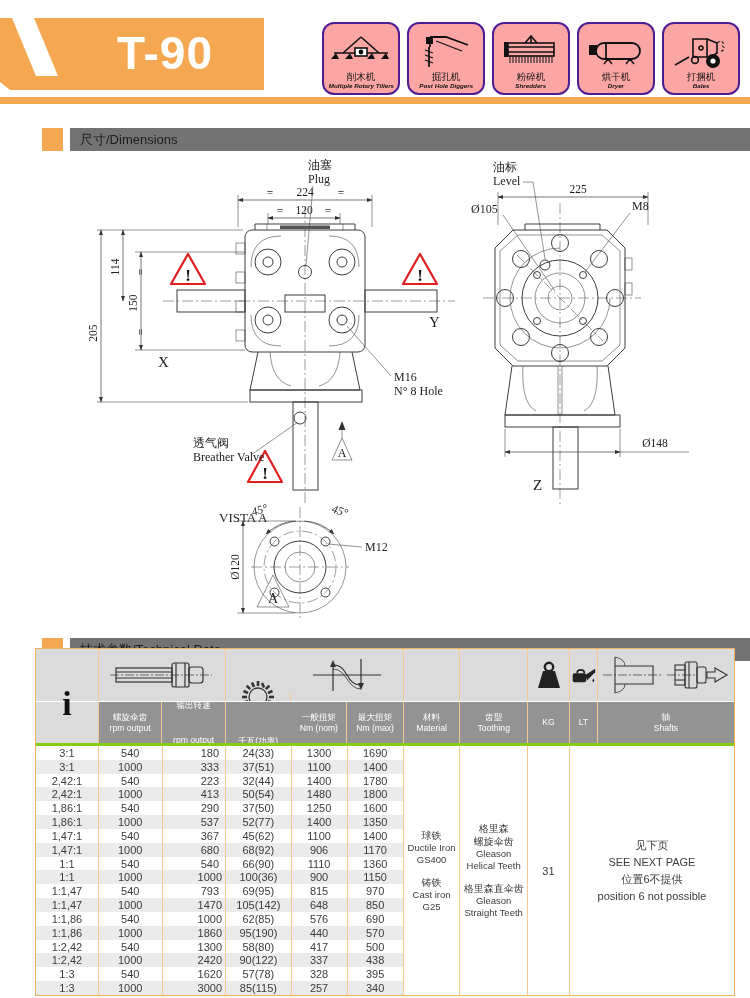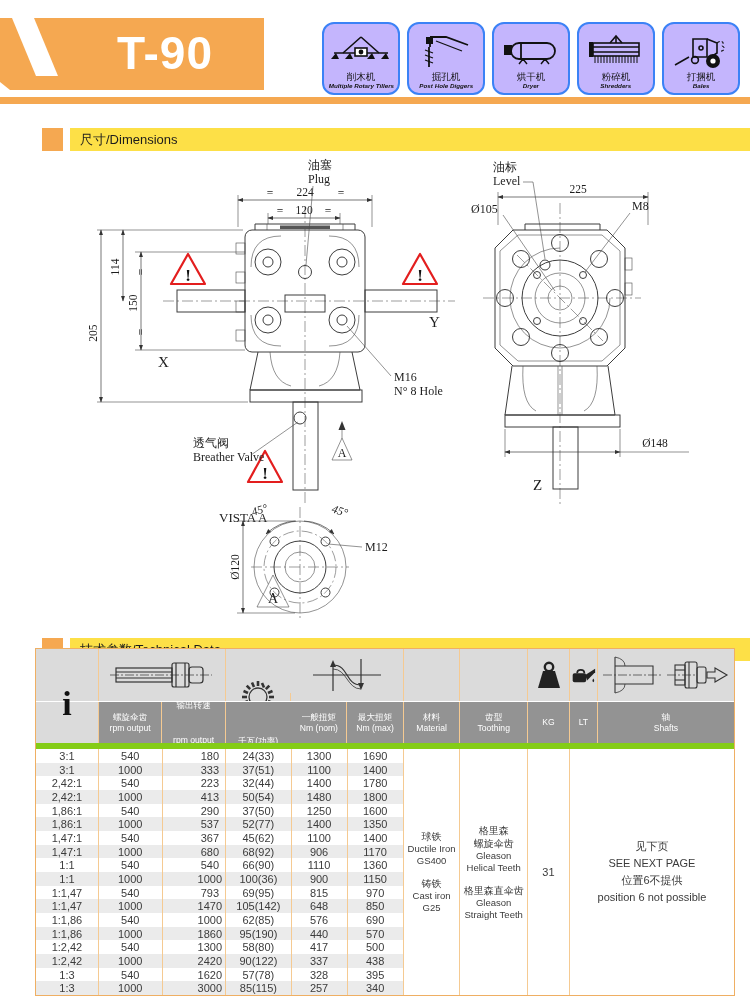--- a/index.html
+++ b/index.html
@@ -8,31 +8,31 @@
           font-family:"Liberation Sans", sans-serif; }
 
   
   .banner { position:absolute; left:0; top:18px; width:264px; height:72px; background:#F5A851; }
   .banner svg { position:absolute; left:0; top:0; }
   .model { position:absolute; left:70px; top:8px; width:190px; text-align:center;
            font-size:46px; font-weight:bold; color:#fff; letter-spacing:1px; }
   .toprule { position:absolute; left:0; top:97px; width:750px; height:7px; background:#F5A851; }
 
   .cards { position:absolute; left:322px; top:22px; width:418px; height:73px; display:flex; gap:7px; }
-  .card { width:78px; height:73px; border:2px solid #3b82f6; border-radius:12px; background:#c4b5fd;
+  .card { width:78px; height:73px; border:2px solid #4c1d95; border-radius:12px; background:#fca5a5;
           display:flex; flex-direction:column; align-items:center; justify-content:flex-end; padding-bottom:3px; }
   .card .ic { height:38px; display:flex; align-items:center; justify-content:center; }
   .card .zh { font-size:9.5px; color:#111; line-height:11px; }
   .card .en { font-size:6.8px; font-weight:bold; font-style:italic; color:#111; line-height:8px;
               text-align:center; white-space:nowrap; transform:scale(.92); }
 
   
   .sec { position:absolute; left:0; width:750px; height:23px; }
   .sec .sq { position:absolute; left:42px; top:0; width:21px; height:23px; background:#F5A851; }
-  .sec .bar { position:absolute; left:70px; top:0; width:680px; height:23px; background:#fde047;
+  .sec .bar { position:absolute; left:70px; top:0; width:680px; height:23px; background:#737373;
               display:flex; align-items:center; }
   .sec .bar span { margin-left:10px; font-size:13px; color:#1c1c1c; }
   #sec-dim { top:128px; }
   #sec-tech { top:638px; }
 
   
   #drawsvg { position:absolute; left:55px; top:155px; }
   .ln   { stroke:#3d3d3d; stroke-width:1; fill:none; }
   .lnt  { stroke:#4a4a4a; stroke-width:.6; fill:none; }
   .cl   { stroke:#5a5a5a; stroke-width:.6; fill:none; stroke-dasharray:11 3 2 3; }
@@ -42,21 +42,21 @@
   .lblzh{ font-family:"Liberation Sans", sans-serif; font-size:12px; fill:#1d1d1d; }
   .ax   { font-family:"Liberation Serif", serif; font-size:15px; fill:#1d1d1d; }
   .warn { stroke:#E31E1E; stroke-width:2.2; fill:#fff; stroke-linejoin:round; }
   .bang { font-family:"Liberation Serif", serif; font-size:17px; font-weight:bold; fill:#111; }
 
   
   .ttable { position:absolute; left:35px; top:648px; width:700px; height:348px;
             border:1px solid #EFAF63; background:#fff; display:flex; flex-direction:column; }
   .hicons { display:flex; height:52px; background:#DBDBDB; }
   .hlabels{ display:flex; height:42px; background:#939393; border-top:1px solid #fff; }
-  .tbody  { flex:1; display:flex; border-top:6px solid #84cc16; }
+  .tbody  { flex:1; display:flex; border-top:3px solid #84cc16; }
   .hc, .hl { border-right:1px solid #F5CA92; display:flex; align-items:center; justify-content:center; }
   .hc:last-child, .hl:last-child { border-right:none; }
   .icell { width:9%; background:#DBDBDB; }
   .isym { font-family:"Liberation Serif", serif; font-size:34px; font-weight:bold; color:#111;
           transform:translateY(8px); }
   .hl { flex-direction:column; color:#fff; font-size:8.6px; line-height:10.5px; text-align:center; }
   .w-io{ width:18.2%; } .w-kw{ width:9.4%;margin-top:44px; } .w-nm{ width:16.1%; } .w-mat{ width:8.1%; }
   .w-to{ width:9.7%; } .w-kg{ width:6%; } .w-lt{ width:4%; } .w-sh{ flex:1; }
   .c-in{ width:9.1%; } .c-out{ width:9.1%;gap:24px; } .c-nom{ width:8%; } .c-max{ width:8.1%; }
 
@@ -121,44 +121,44 @@
           <path d="M13 13 v20"></path>
           <path d="M9 16 l8 3 M9 21 l8 3 M9 26 l8 3" stroke-width="1.2"></path>
           <rect x="10" y="3" width="7" height="7" fill="#111" stroke="none"></rect>
         </svg>
       </div>
       <div class="zh">掘孔机</div>
       <div class="en">Post Hole Diggers</div>
     </div>
     <div class="card">
       <div class="ic">
-        <svg width="60" height="36" viewBox="0 0 60 36" stroke="#111" fill="none" stroke-width="1.8">
-          <rect x="10" y="9" width="44" height="16" rx="8"></rect>
-          <line x1="20" y1="9" x2="20" y2="25"></line>
-          <rect x="3" y="11" width="8" height="10" fill="#111" stroke="none"></rect>
-          <path d="M22 25 l-4 5 M22 25 l4 5 M44 25 l-4 5 M44 25 l4 5" stroke-width="1.4"></path>
-        </svg>
-      </div>
-      <div class="zh">烘干机</div>
-      <div class="en">Dryer</div>
-    </div>
-    <div class="card">
-      <div class="ic">
         <svg width="60" height="36" viewBox="0 0 60 36" stroke="#111" fill="none" stroke-width="1.6">
           <path d="M24 9 L30 2 L36 9"></path>
             <line x1="30" y1="2" x2="30" y2="9"></line>
           <rect x="7" y="9" width="46" height="13"></rect>
           <line x1="7" y1="13" x2="53" y2="13"></line>
             <line x1="7" y1="18" x2="53" y2="18"></line>
           <path d="M9 22 v7 M12 22 v7 M15 22 v7 M18 22 v7 M21 22 v7 M24 22 v7 M27 22 v7 M30 22 v7 M33 22 v7 M36 22 v7 M39 22 v7 M42 22 v7 M45 22 v7 M48 22 v7 M51 22 v7" stroke-width="1"></path>
           <rect x="3" y="8" width="4" height="15" fill="#111" stroke="none"></rect>
         </svg>
       </div>
       <div class="zh">粉碎机</div>
       <div class="en">Shredders</div>
+    </div>
+    <div class="card">
+      <div class="ic">
+        <svg width="60" height="36" viewBox="0 0 60 36" stroke="#111" fill="none" stroke-width="1.8">
+          <rect x="10" y="9" width="44" height="16" rx="8"></rect>
+          <line x1="20" y1="9" x2="20" y2="25"></line>
+          <rect x="3" y="11" width="8" height="10" fill="#111" stroke="none"></rect>
+          <path d="M22 25 l-4 5 M22 25 l4 5 M44 25 l-4 5 M44 25 l4 5" stroke-width="1.4"></path>
+        </svg>
+      </div>
+      <div class="zh">烘干机</div>
+      <div class="en">Dryer</div>
     </div>
     <div class="card">
       <div class="ic">
         <svg width="60" height="36" viewBox="0 0 60 36" stroke="#111" fill="none" stroke-width="1.6">
           <path d="M22 5 h14 v18 h-14 z"></path>
           <path d="M36 5 l10 4 v10 l-6 4"></path>
           <path d="M46 9 c5 -4 8 0 5 3 M51 12 c4 1 2 6 -2 5" stroke-dasharray="3 2" stroke-width="1.1"></path>
           <circle cx="42" cy="27" r="7" fill="#111" stroke="none"></circle>
             <circle cx="42" cy="27" r="2.6" fill="#fff" stroke="none"></circle>
           <circle cx="24" cy="26" r="3.4"></circle>

